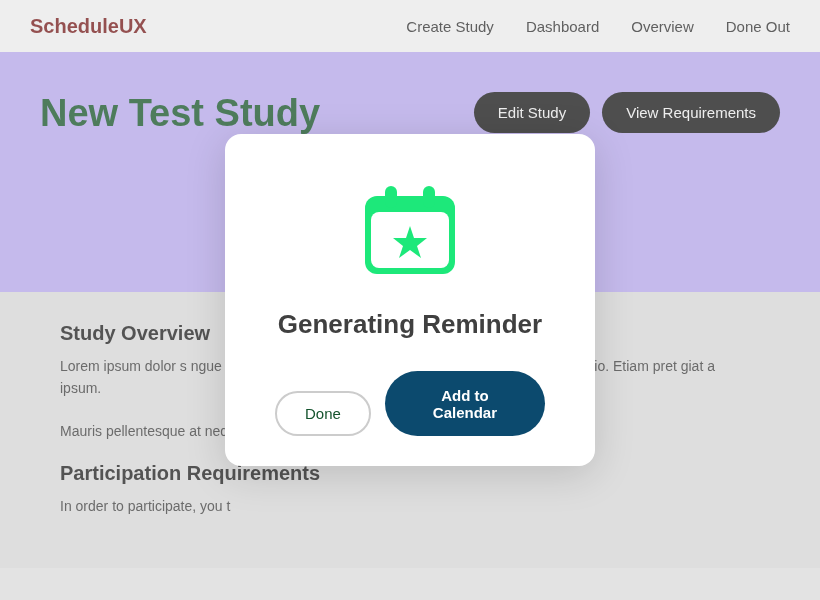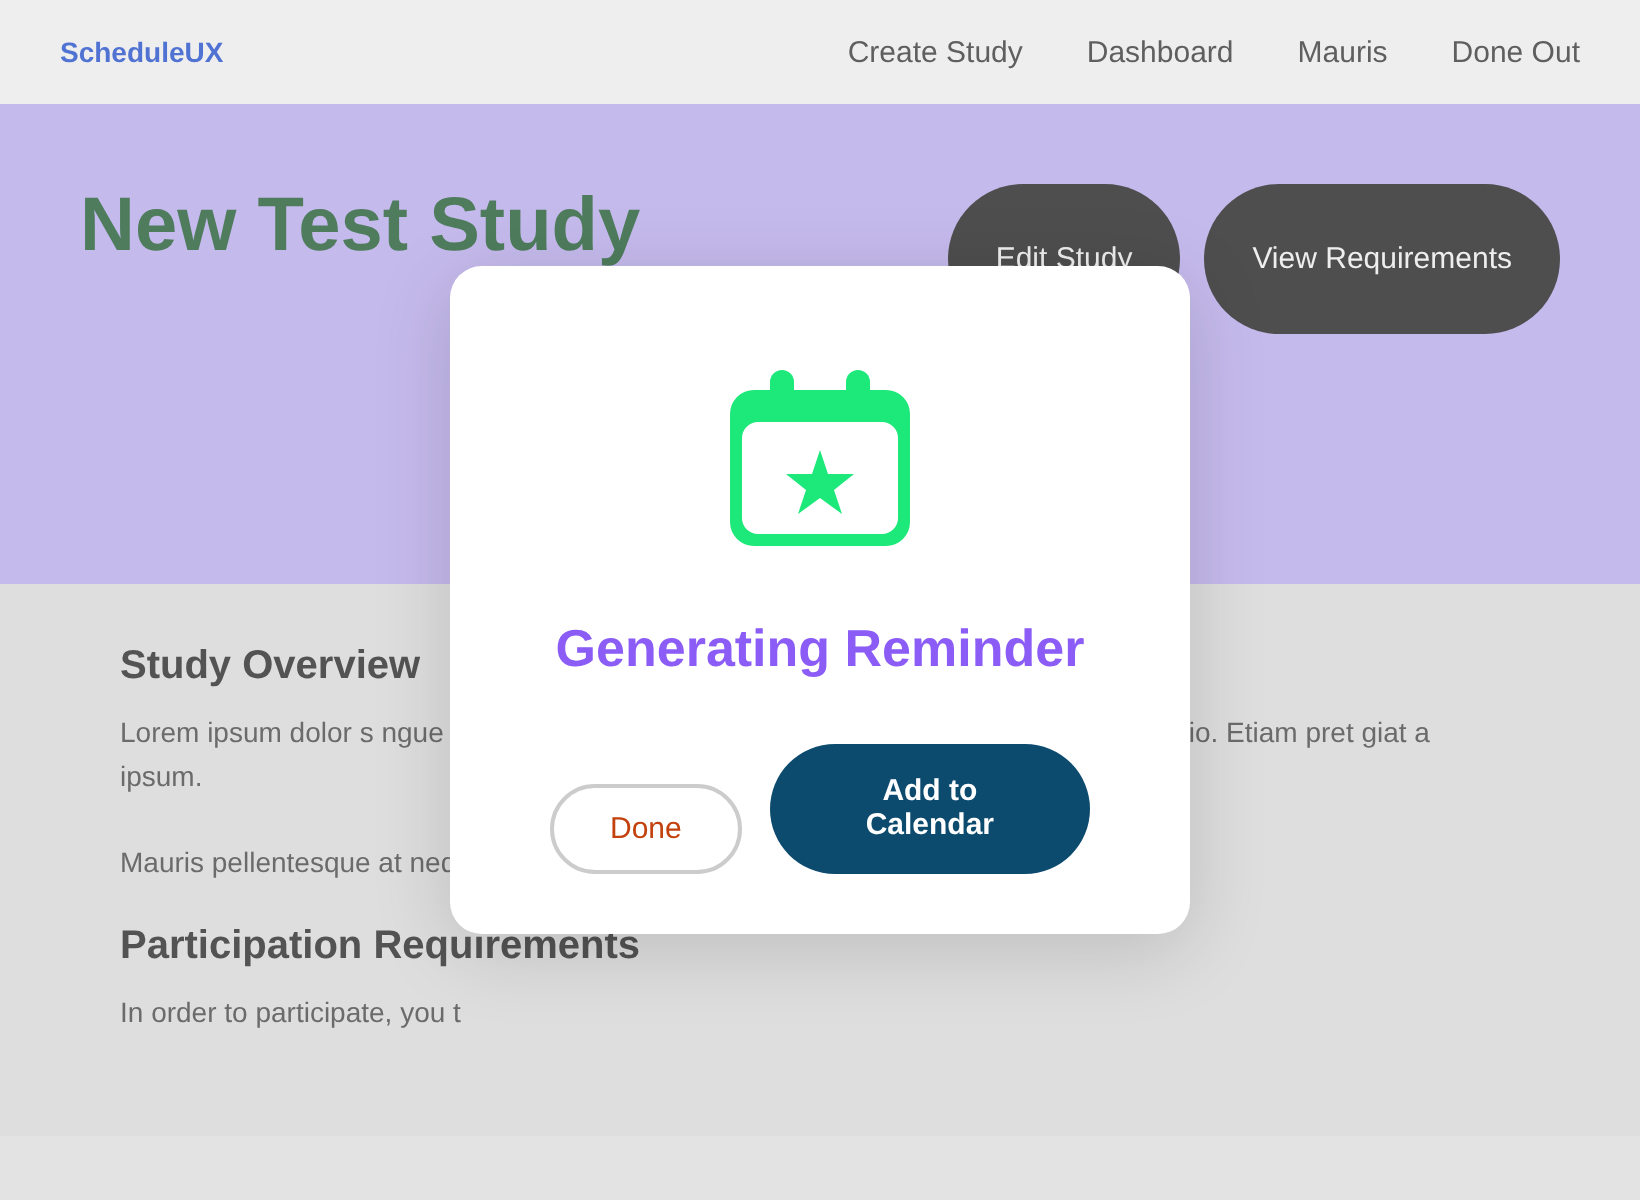--- a/index.html
+++ b/index.html
@@ -16,23 +16,23 @@
     .navbar {
       background: #fff;
       display: flex;
       align-items: center;
       padding: 0 30px;
       height: 52px;
       position: relative;
       z-index: 1;
     }
     .navbar-brand {
-      font-size: 14px;
+      font-size: 20px;
       font-weight: 700;
-      color: #1d4ed8;
+      color: #7f1d1d;
       margin-right: auto;
     }
     .navbar-links {
       display: flex;
       gap: 32px;
       text-align: right;
     }
     .navbar-links a {
       text-decoration: none;
       color: #333;
@@ -58,21 +58,21 @@
       top: 40px;
       right: 40px;
       display: flex;
       gap: 12px;
     }
     .btn-dark {
       background: #1a1a1a;
       color: #fff;
       border: none;
       border-radius: 999px;
-      padding: 29px 24px;
+      padding: 12px 24px;
       font-size: 15px;
       font-weight: 500;
       cursor: pointer;
     }
 
     
     .content-area {
       background: #e8e8e8;
       padding: 30px 60px;
       position: relative;
@@ -112,34 +112,34 @@
       flex-direction: column;
       align-items: center;
       box-shadow: 0 8px 40px rgba(0,0,0,0.15);
     }
     .modal-icon {
       margin-bottom: 20px;
     }
     .modal-title {
       font-size: 26px;
       font-weight: 700;
-      color: #8b5cf6;
+      color: #404040;
       text-align: center;
       margin-bottom: 30px;
       line-height: 1.3;
     }
     .modal-buttons {
       display: flex;
       gap: 14px;
       width: 100%;
       justify-content: center;
     }
     .btn-done {
       background: #fff;
-      color: #c2410c;
+      color: #14532d;
       border: 2px solid #ccc;
       border-radius: 999px;
       padding: 12px 28px;
       font-size: 15px;
       font-weight: 500;
       cursor: pointer;
       margin-top: 20px;
     }
     .btn-add-calendar {
       background: #0c4a6e;
@@ -159,21 +159,21 @@
     }
   </style>
 </head>
 <body>
 
 <nav class="navbar">
   <span class="navbar-brand">ScheduleUX</span>
   <div class="navbar-links">
     <a href="#">Create Study</a>
     <a href="#">Dashboard</a>
-    <a href="#">Mauris</a>
+    <a href="#">Overview</a>
     <a href="#">Done Out</a>
   </div>
 </nav>
 
 <div class="hero">
   <h1 class="hero-title">New Test Study</h1>
   <div class="hero-buttons">
     <button class="btn-dark">Edit Study</button>
     <button class="btn-dark">View Requirements</button>
   </div>

